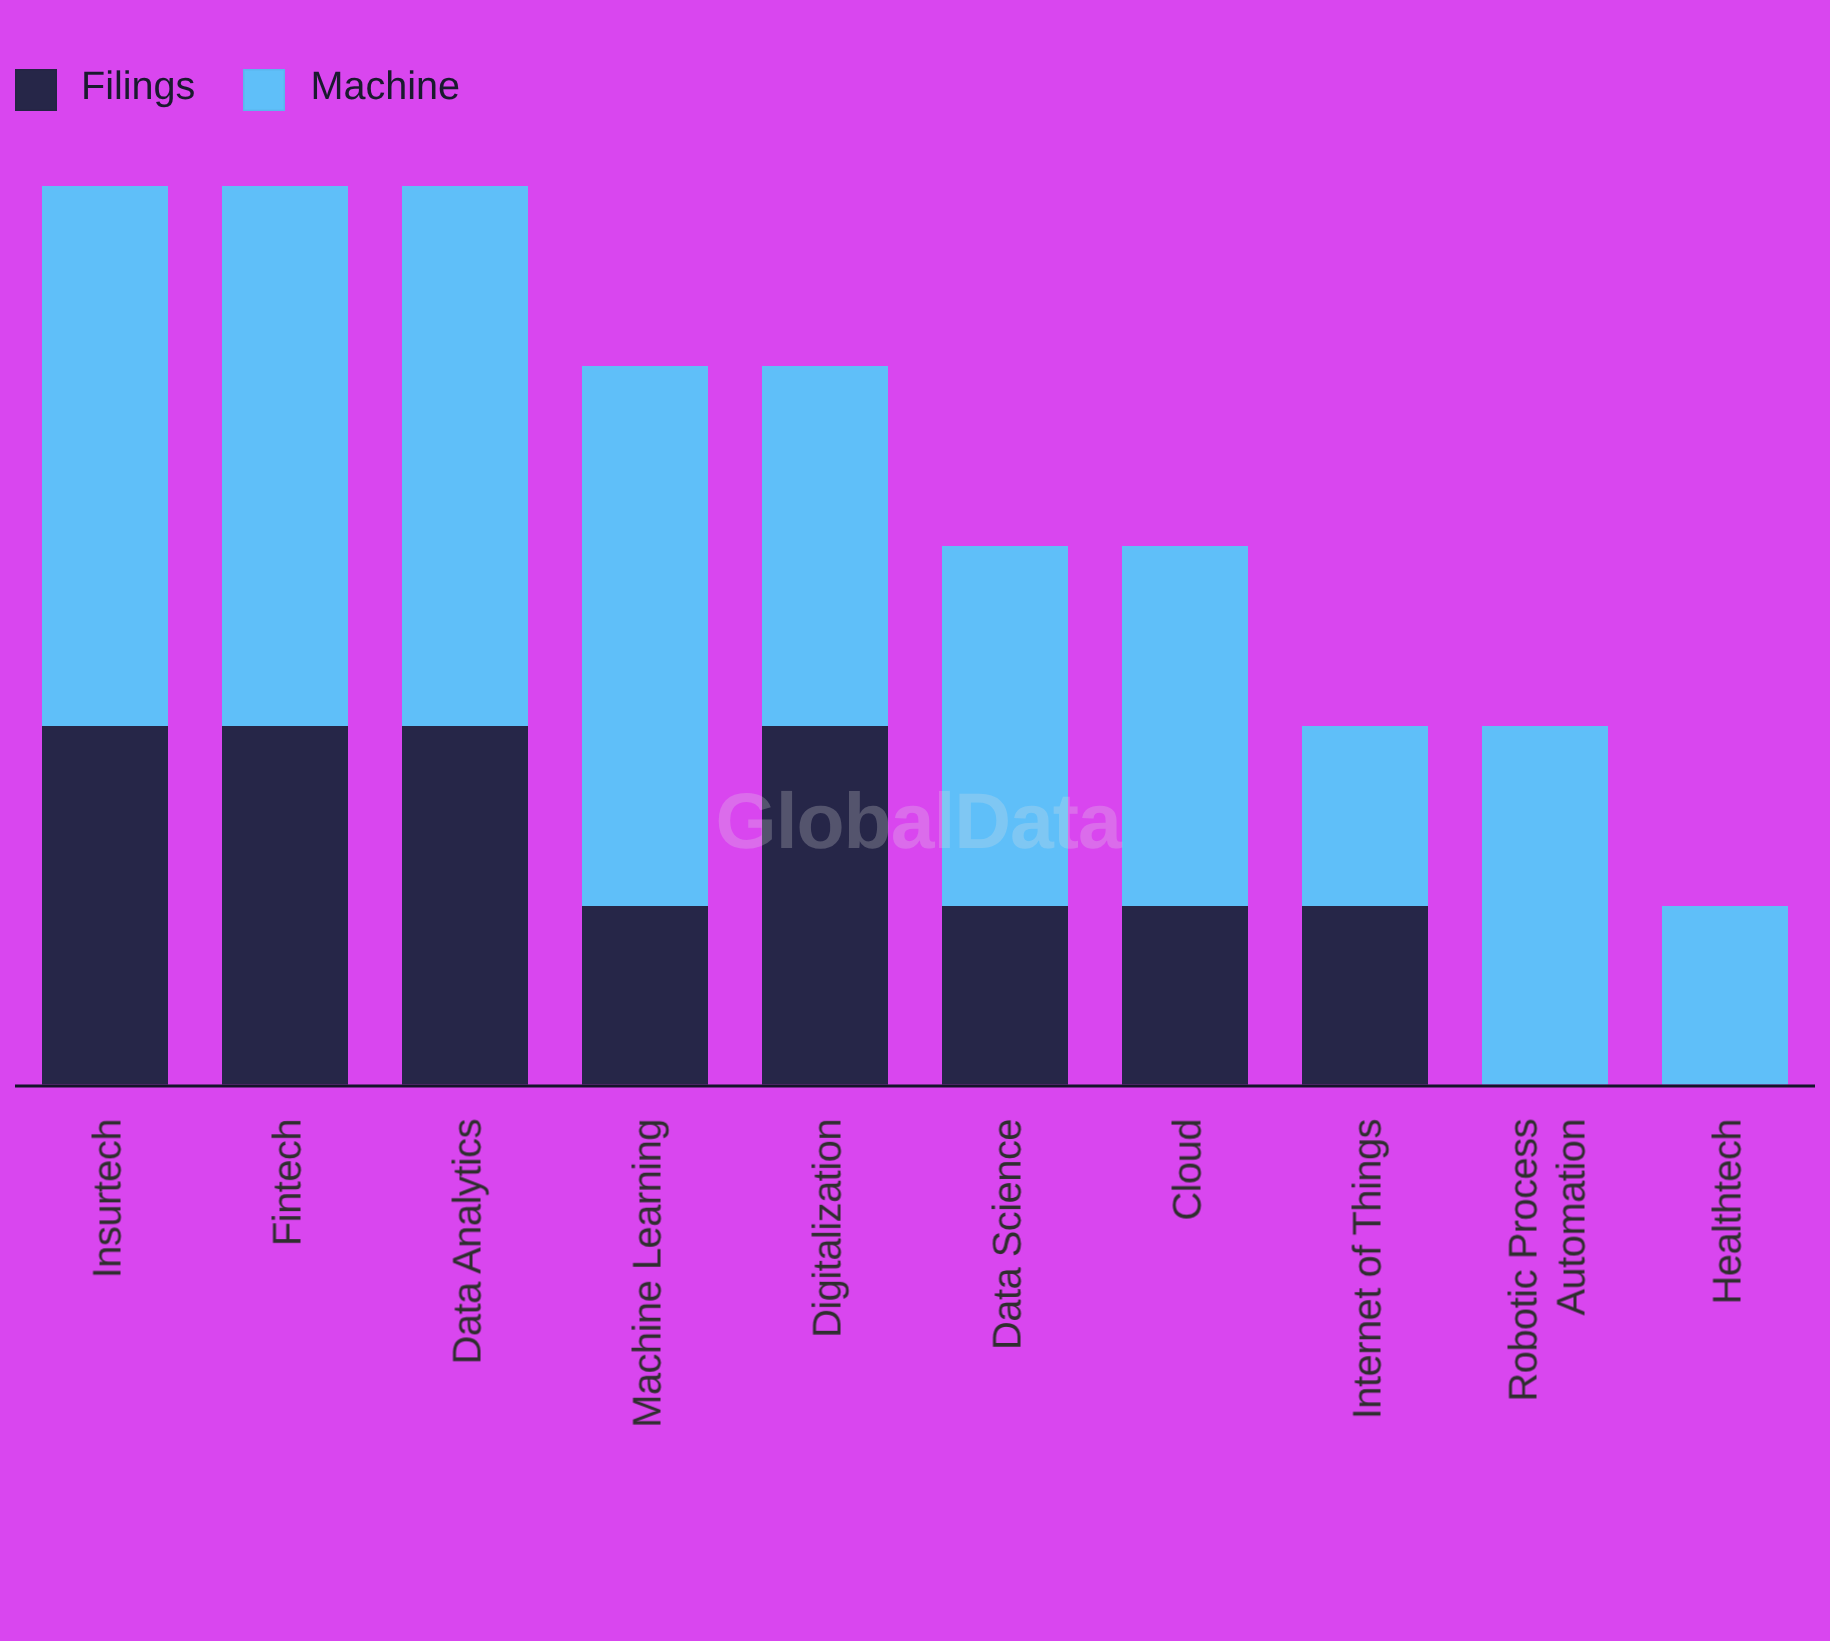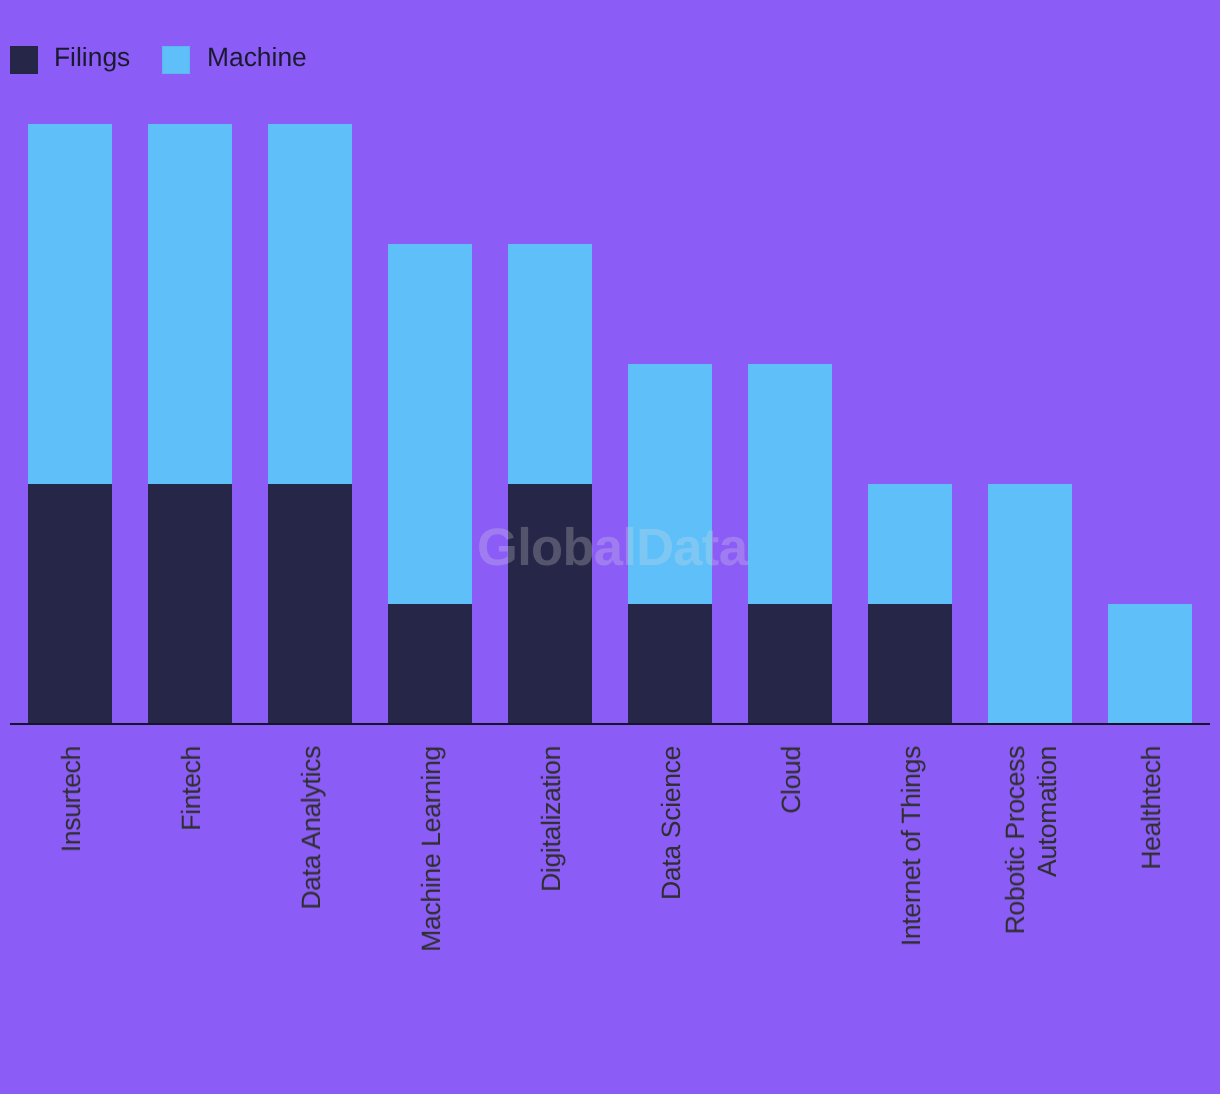--- a/index.html
+++ b/index.html
@@ -1,19 +1,19 @@
 <!DOCTYPE html>
 <html><head>
 <meta charset="utf-8">
 <title>Chart</title>
 <style>
   html,body{margin:0;padding:0;}
   body{width:1220px;height:1094px;background:#ffffff;font-family:"Liberation Sans",sans-serif;overflow:hidden;
        -webkit-font-smoothing:antialiased;-moz-osx-font-smoothing:grayscale;text-rendering:geometricPrecision;}
-  .chart-root{position:relative;width:1220px;height:1094px;background:#8b5cf6;}
+  .chart-root{position:relative;width:1220px;height:1094px;background:#d946ef;}
 
   
   .legend{position:absolute;left:0;top:0;}
   .legend-item{position:absolute;}
   .legend-swatch{position:absolute;width:28px;height:28px;box-sizing:border-box;border-style:solid;border-width:1px;}
   .legend-label{position:absolute;display:inline-block;font-size:26.4px;line-height:26.4px;color:#191A2E;
                 white-space:nowrap;will-change:opacity;}
 
   
   .plot{position:absolute;left:0;top:0;width:1220px;height:1094px;}

